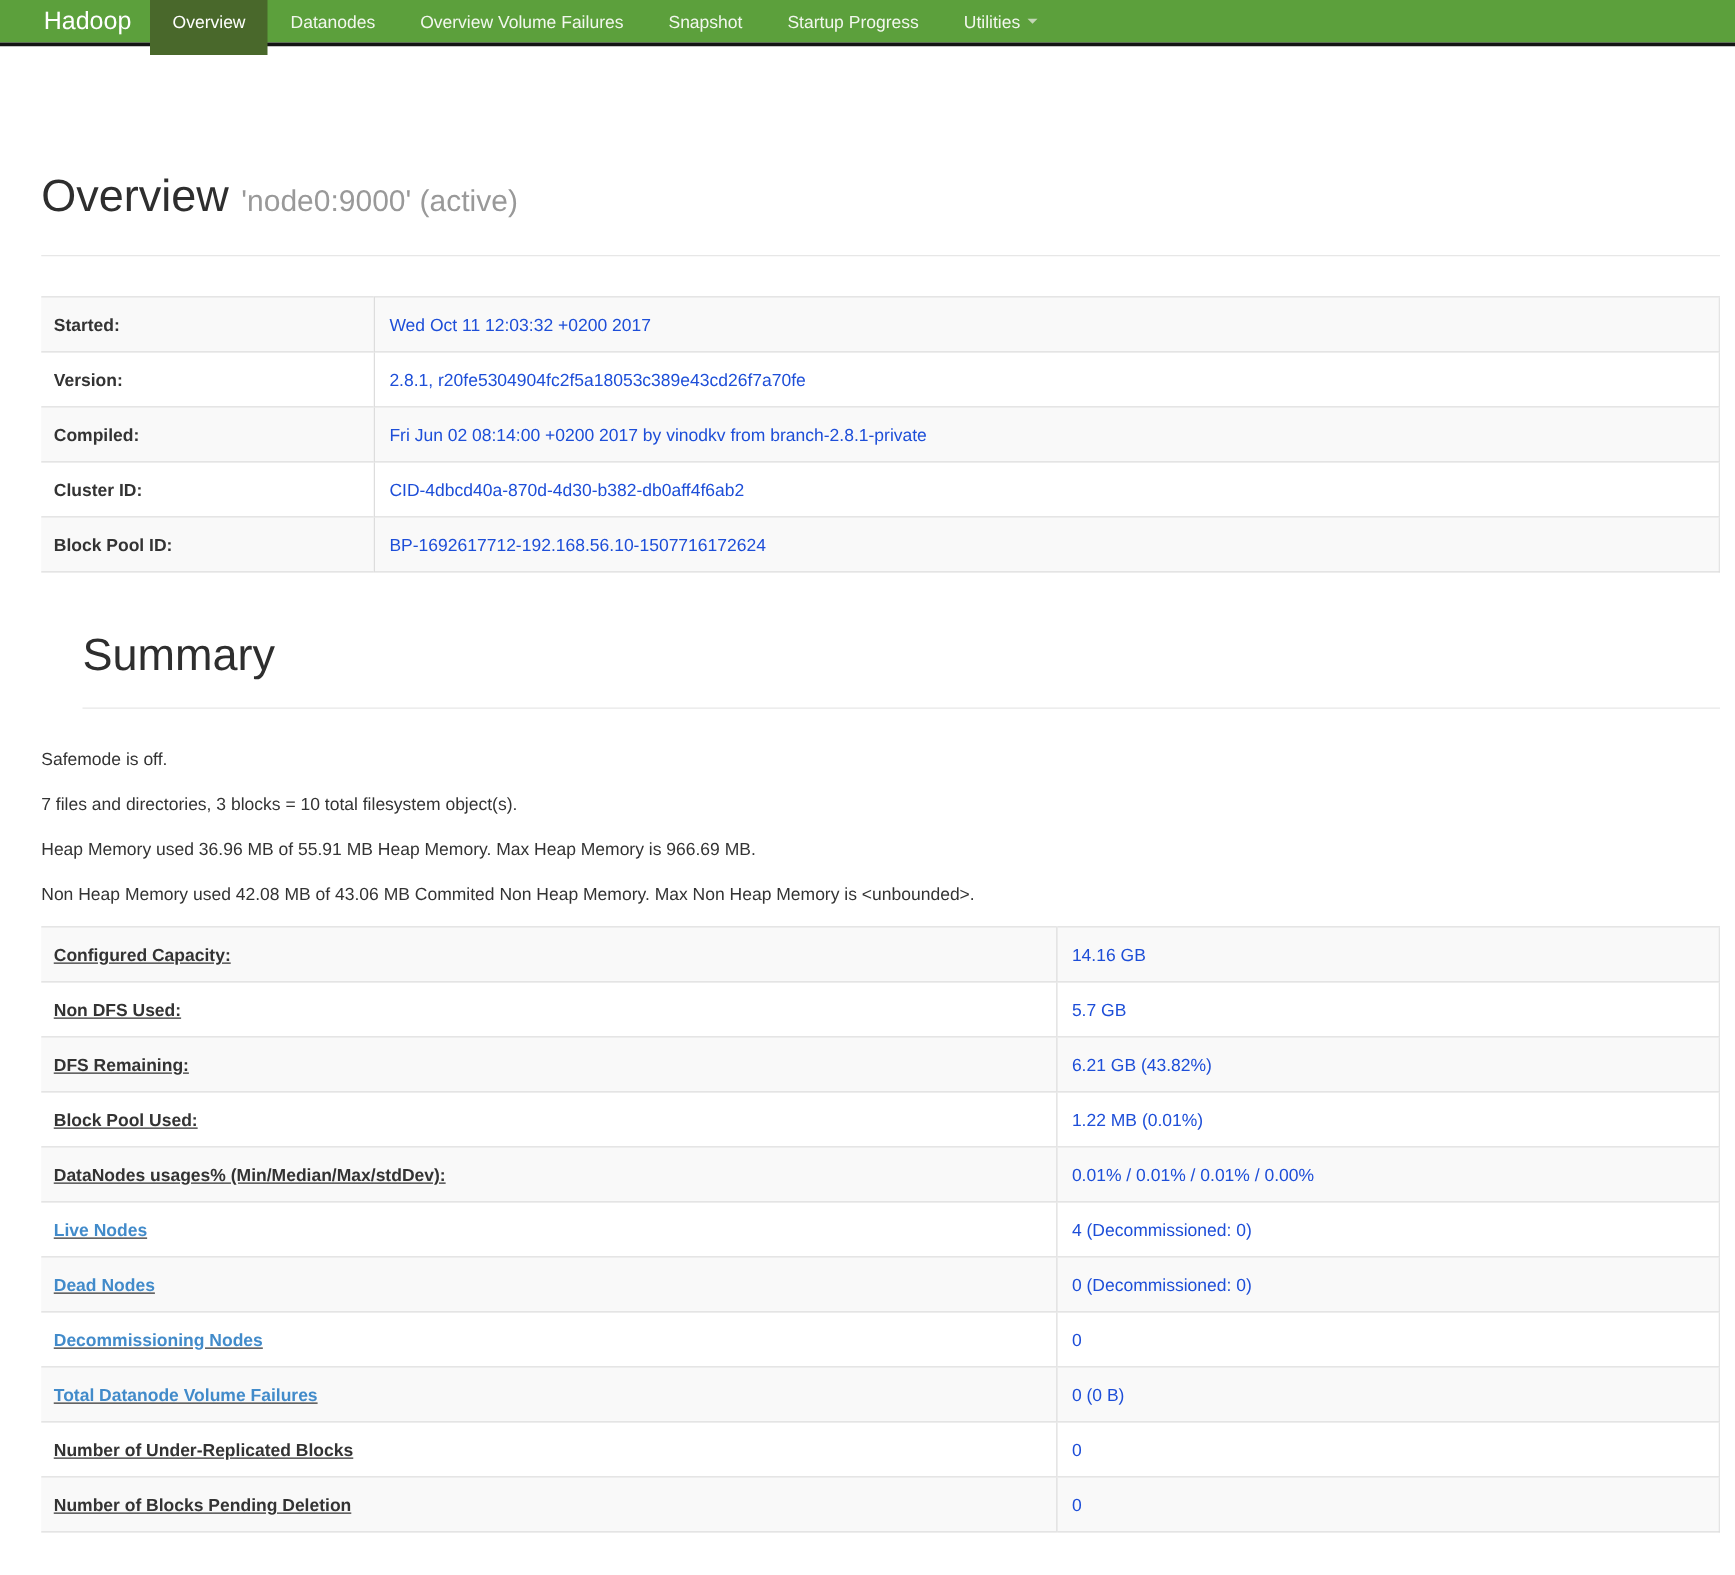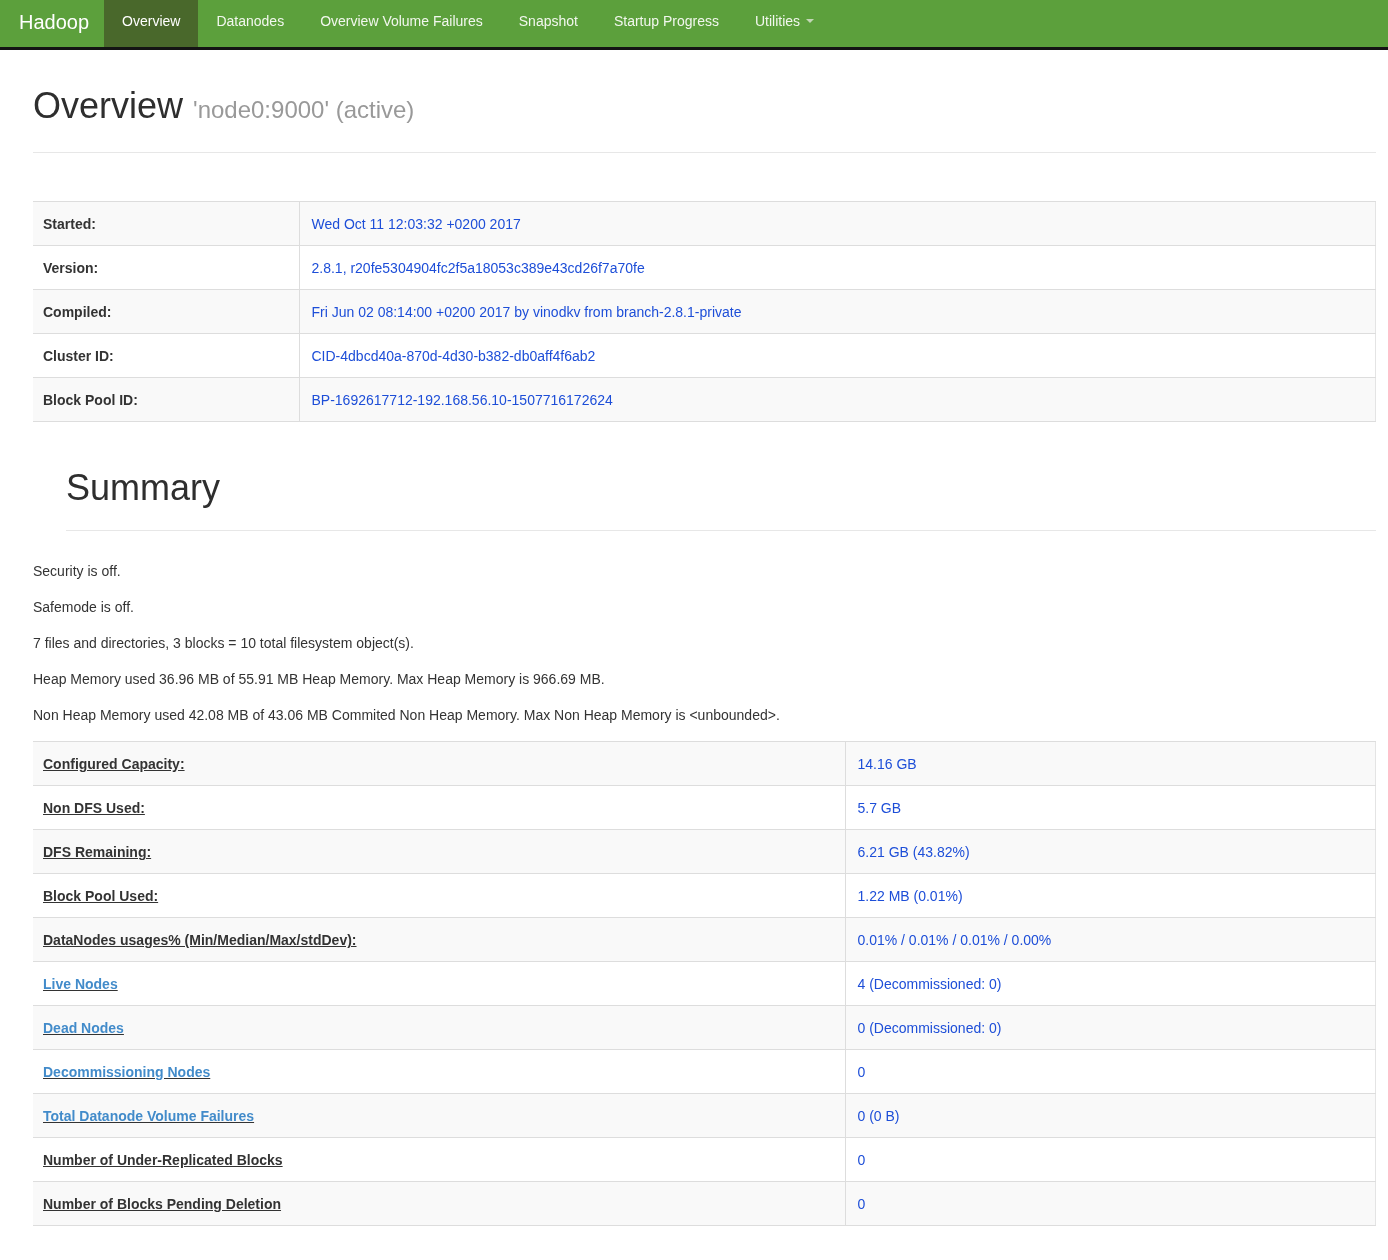--- a/index.html
+++ b/index.html
@@ -7,26 +7,26 @@
     width: 1388px; height: 1260px;
     overflow: hidden;
     background: #fff;
     font-family: "Liberation Sans", sans-serif;
     font-size: 14px;
     color: #333;
   }
 
   
   .navbar {
-    width: 100%; height: 50px;
+    width: 100%; height: 37px;
     background: linear-gradient(to bottom, #5ca03c 0px, #5ca03c 49px, #4d8a32 49px, #4d8a32 53px);
     border-bottom: 3px solid #141414;
     display: flex;
-    align-items: flex-end;
-    padding-left: 4px;
+    align-items: center;
+    padding-left: 20px;
   }
   .navbar-brand {
     color: #fff;
     font-size: 20px;
     line-height: 50px;
     padding: 0 15px;
     cursor: pointer;
     white-space: nowrap;
   }
   .nav-list { list-style: none; display: flex; align-items: stretch; }
@@ -50,21 +50,21 @@
     border-top: 4px solid #c3d6b6;
   }
 
   
   .container { margin: 0 12px 0 33px; }
 
   .page-header {
     padding-bottom: 22px;
     border-bottom: 1px solid #e7e7e7;
   }
-  .page-header.first { margin-top: 36px; }
+  .page-header.first { margin-top: 100px; }
   .page-header.second { margin-top: 46px; margin-left: 33px; }
   h1 {
     font-size: 36px;
     font-weight: 400;
     color: #2e2e2e;
     line-height: 40px;
   }
   h1 small {
     font-size: 24px;
     font-weight: 400;
@@ -83,21 +83,21 @@
   table.info-table th, table.info-table td {
     padding: 12px 10px 11px 10px;
     line-height: 20px;
     font-size: 14px;
     text-align: left;
     vertical-align: top;
   }
   table.info-table th { font-weight: bold; color: #333; }
   table.info-table td.value { border-left: 1px solid #ddd; padding-left: 12px; font-weight: normal; color: #1d4ed8; }
 
-  .overview-table { margin-top: 48px; }
+  .overview-table { margin-top: 32px; }
   .overview-table th { width: 266px; }
 
   .summary-table { margin-top: 12px; }
   .summary-table th { width: 812px; text-decoration: underline; }
 
   .summary-notes { margin-top: 30px; }
   .summary-notes p { margin-bottom: 16px; line-height: 20px; color: #333; }
 
   a.tbl-link {
     color: #428bca;
@@ -166,21 +166,20 @@
         <td class="value">BP-1692617712-192.168.56.10-1507716172624</td>
       </tr>
     </tbody>
   </table>
 
   <div class="page-header second">
     <h1>Summary</h1>
   </div>
 
   <div class="summary-notes">
-    <p>Security is off.</p>
     <p>Safemode is off.</p>
     <p>7 files and directories, 3 blocks = 10 total filesystem object(s).</p>
     <p>Heap Memory used 36.96 MB of 55.91 MB Heap Memory. Max Heap Memory is 966.69 MB.</p>
     <p>Non Heap Memory used 42.08 MB of 43.06 MB Commited Non Heap Memory. Max Non Heap Memory is &lt;unbounded&gt;.</p>
   </div>
 
   <table class="info-table summary-table">
     <tbody>
       <tr>
         <th>Configured Capacity:</th>

